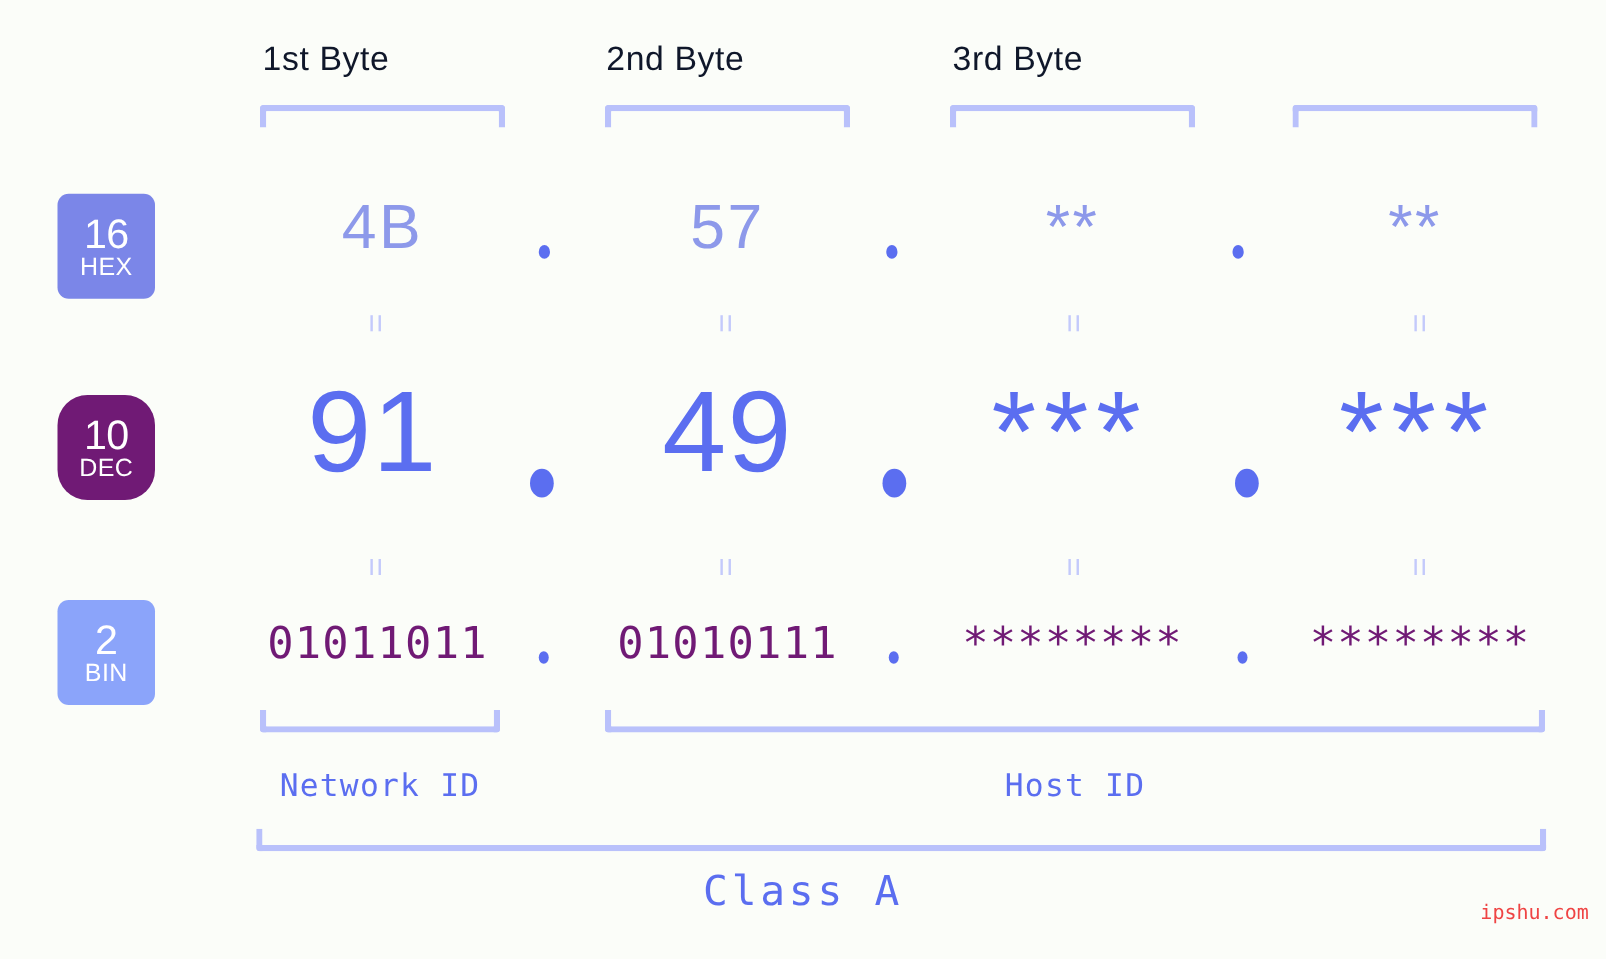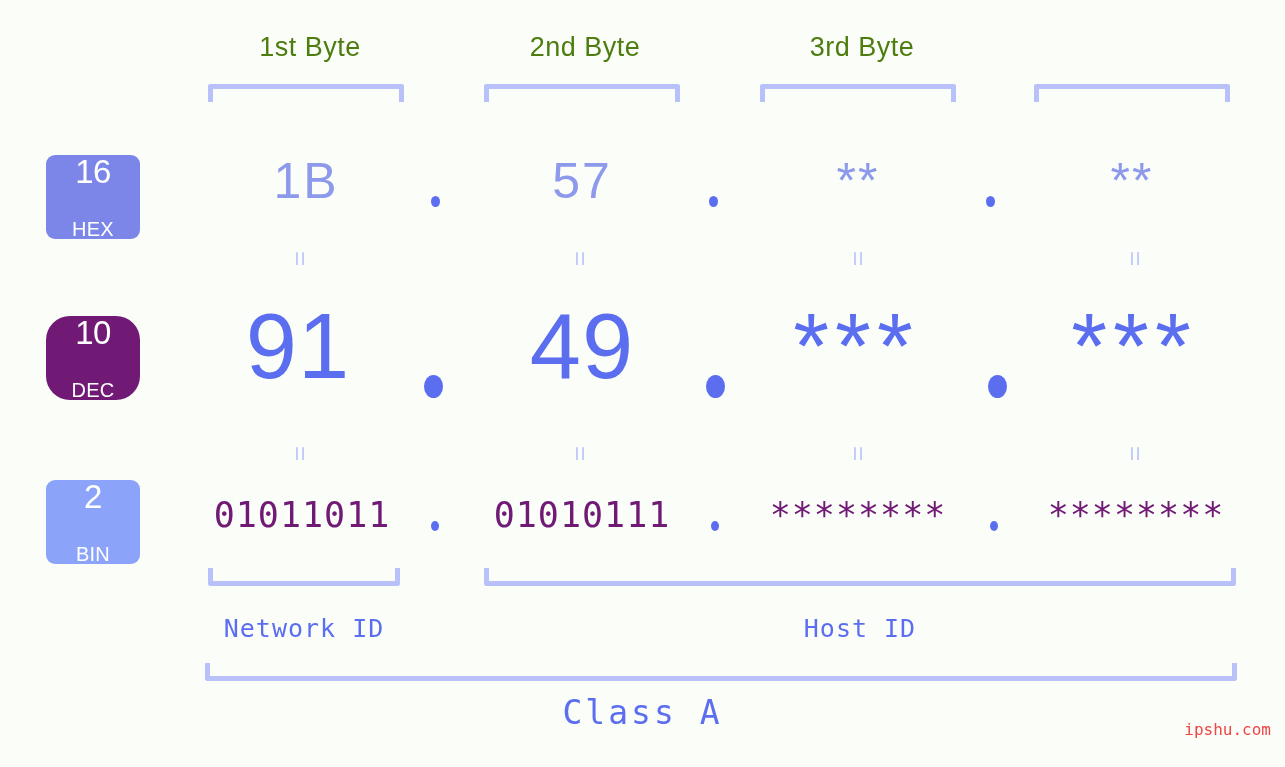--- a/index.html
+++ b/index.html
@@ -20,23 +20,23 @@
     position: relative;
     width: 1285px;
     height: 767px;
   }
 
   
   .byte-label {
     position: absolute;
     top: 32px;
     width: 200px;
-    text-align: center;
+    text-align: left;
     font-size: 27px;
-    color: #4d7c0f;
+    color: #0f172a;
     font-family: "Liberation Sans", sans-serif;
     letter-spacing: 0.5px;
     white-space: nowrap;
   }
 
   
   .top-bracket {
     position: absolute;
     top: 84px;
     height: 18px;
@@ -53,27 +53,27 @@
     border-bottom: 5px solid #b9c1fb;
     border-left: 5px solid #b9c1fb;
     border-right: 5px solid #b9c1fb;
     border-radius: 0 0 3px 3px;
   }
 
   
   .badge {
     position: absolute;
     left: 46px;
-    width: 94px;
+    width: 78px;
     border-radius: 9px;
     color: #ffffff;
     display: flex;
     flex-direction: column;
     align-items: center;
-    justify-content: space-between;
+    justify-content: center;
     font-family: "Liberation Sans", sans-serif;
     line-height: 1;
   }
   .badge .num {
     font-size: 33px;
     font-weight: 400;
     letter-spacing: -0.5px;
   }
   .badge .nm {
     font-size: 20px;
@@ -212,21 +212,21 @@
   <div class="badge" id="badge-dec">
     <span class="num">10</span>
     <span class="nm">DEC</span>
   </div>
   <div class="badge" id="badge-bin">
     <span class="num">2</span>
     <span class="nm">BIN</span>
   </div>
 
   <div class="hex-row">
-    <div class="cell" style="left:208px; width:196px">1B</div>
+    <div class="cell" style="left:208px; width:196px">4B</div>
     <div class="dot dot-hex" style="left:431px"></div>
     <div class="cell" style="left:484px; width:196px">57</div>
     <div class="dot dot-hex" style="left:709px"></div>
     <div class="cell" style="left:760px; width:196px">**</div>
     <div class="dot dot-hex" style="left:986px"></div>
     <div class="cell" style="left:1034px; width:196px">**</div>
   </div>
 
   <div class="eq" style="left: 293px; top: 246px; transform: rotate(90deg); transform-origin: center center;">=</div>
   <div class="eq" style="left: 573px; top: 246px; transform: rotate(90deg); transform-origin: center center;">=</div>

